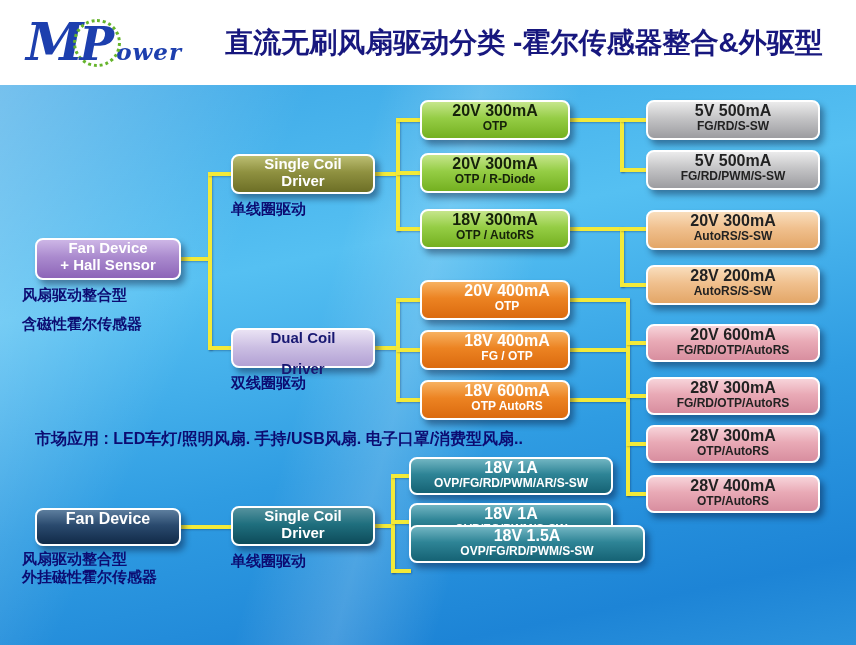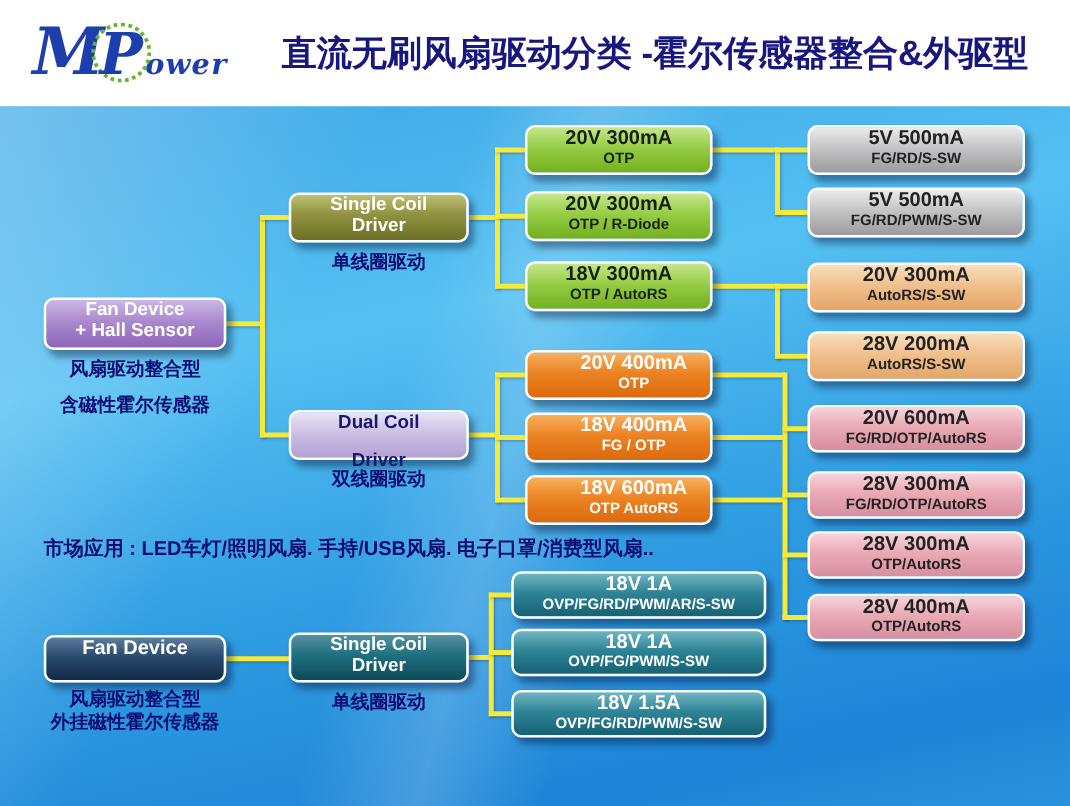--- a/index.html
+++ b/index.html
@@ -37,21 +37,21 @@
   .lavender{background:linear-gradient(180deg,#eae3f4 0%,#cabde2 50%,#b2a1d4 100%);color:#181872;gap:14px;}
   .green   {background:linear-gradient(180deg,#c6e68c 0%,#95cd45 45%,#74b020 100%);color:#16220a;}
   .orange  {background:linear-gradient(180deg,#f7b160 0%,#ec8322 45%,#db6a0e 100%);color:#ffffff;padding-left:24px;}
   .gray    {background:linear-gradient(180deg,#ececec 0%,#c4c4c6 45%,#9c9ca0 100%);color:#222222;}
   .peach   {background:linear-gradient(180deg,#f9debd 0%,#f0c08e 45%,#e3a667 100%);color:#222222;}
   .pink    {background:linear-gradient(180deg,#f7d4da 0%,#e9aab6 45%,#d88e9f 100%);color:#222222;}
   .teal    {background:linear-gradient(180deg,#71b5c2 0%,#2e8496 45%,#156274 100%);color:#ffffff;}
   .navy    {background:linear-gradient(180deg,#5d7e9e 0%,#2a4a6e 45%,#112a48 100%);color:#ffffff;}
   .tealdark{background:linear-gradient(180deg,#55929e 0%,#1f6f7e 45%,#0d4b5a 100%);color:#ffffff;}
   
-  .caption{position:absolute;color:#0c0c72;font-weight:bold;font-size:15px;text-align:center;}
+  .caption{position:absolute;color:#0c0c72;font-weight:bold;font-size:15px;text-align:left;}
   .market{position:absolute;color:#0c0c72;font-weight:bold;font-size:16px;white-space:nowrap;}
 </style>
 </head>
 <body>
 
 <div class="frame">
 
   <div class="header">
     <div class="logo">
       <span class="logo-m">M</span>
@@ -204,19 +204,19 @@
   <div class="caption" style="left:231px;top:552px;width:144px;">单线圈驱动</div>
 
   <div class="node teal" style="left:409px;top:457px;width:204px;height:38px;">
     <div class="nt">18V 1A</div>
     <div class="ns">OVP/FG/RD/PWM/AR/S-SW</div>
   </div>
   <div class="node teal" style="left:409px;top:503px;width:204px;height:38px;">
     <div class="nt">18V 1A</div>
     <div class="ns">OVP/FG/PWM/S-SW</div>
   </div>
-  <div class="node teal" style="left:409px;top:552px;width:204px;height:38px;">
+  <div class="node teal" style="left:409px;top:525px;width:236px;height:38px;">
     <div class="nt">18V 1.5A</div>
     <div class="ns">OVP/FG/RD/PWM/S-SW</div>
   </div>
 
 
 </div>
 
 </body></html>

